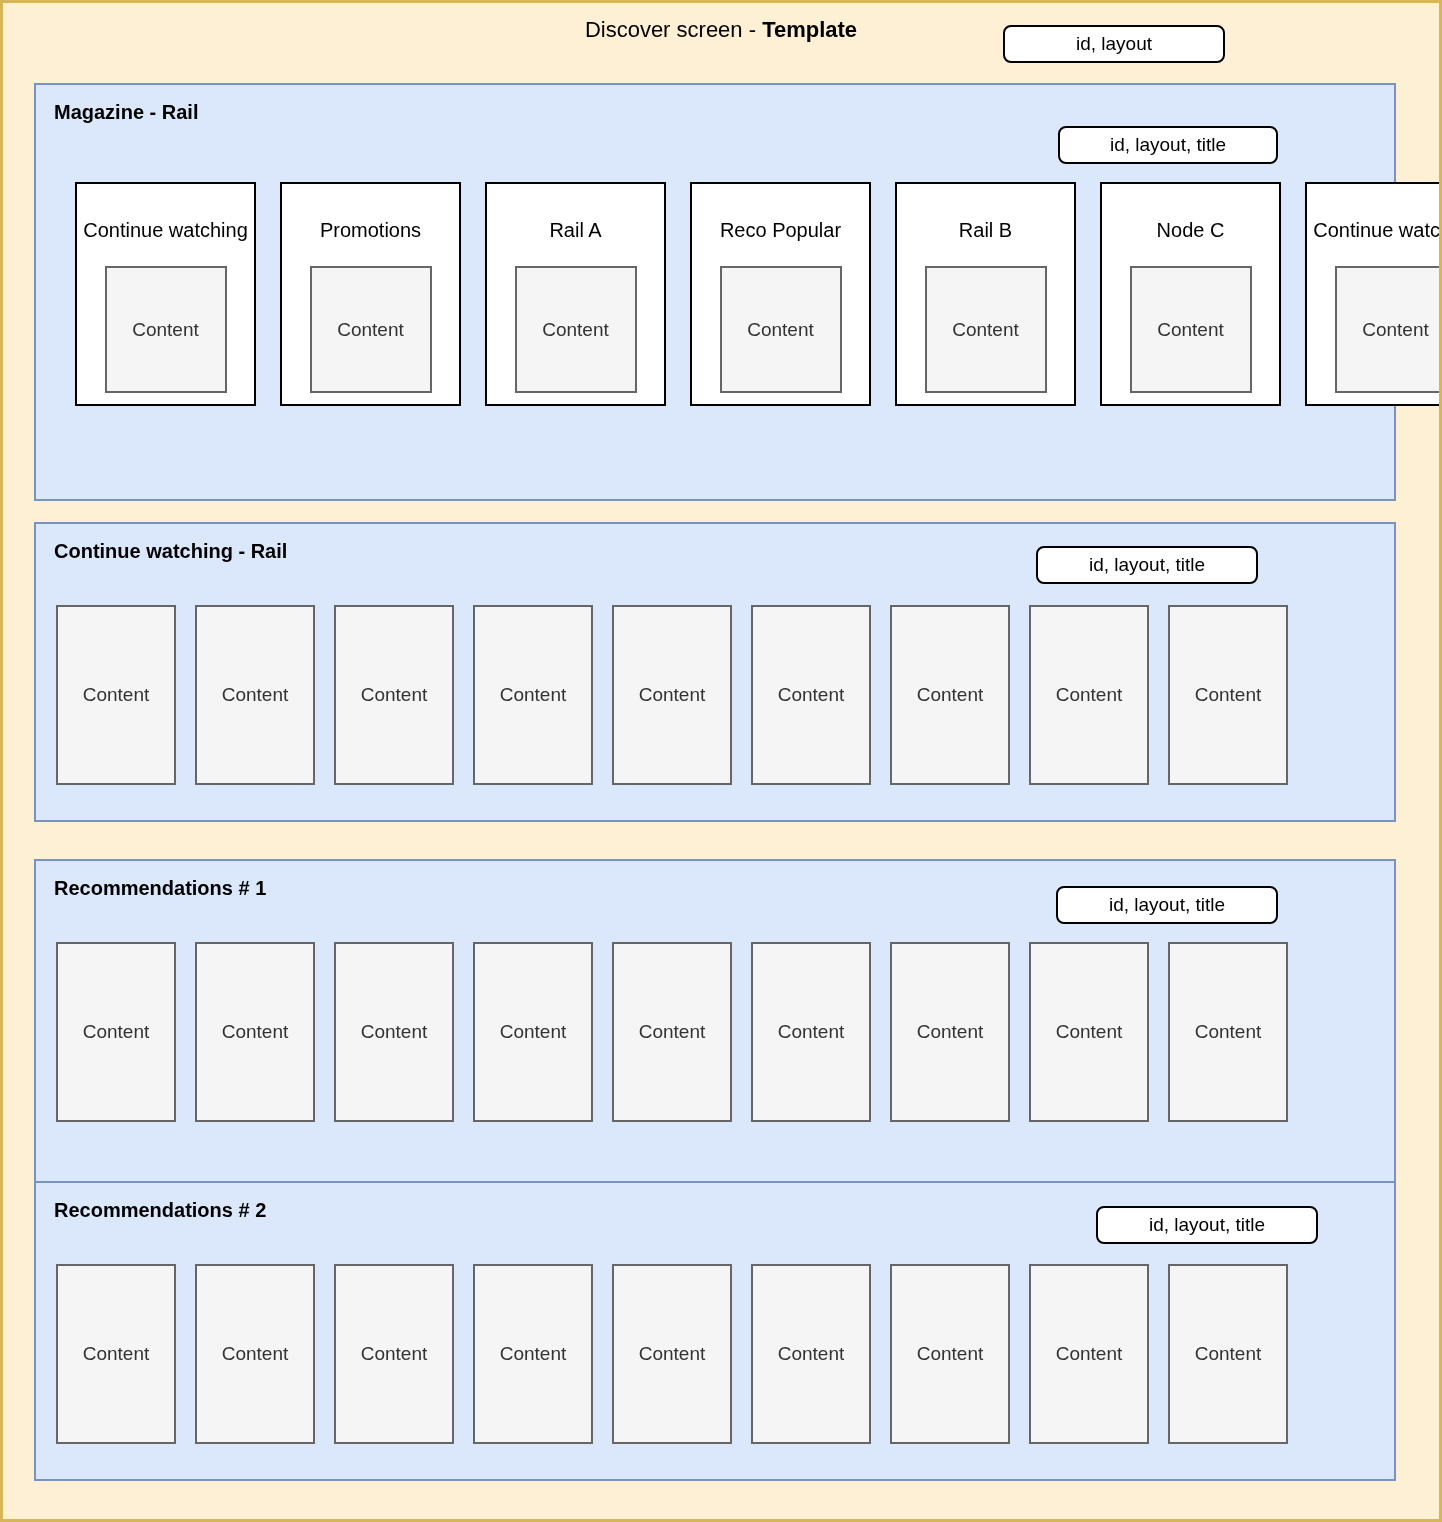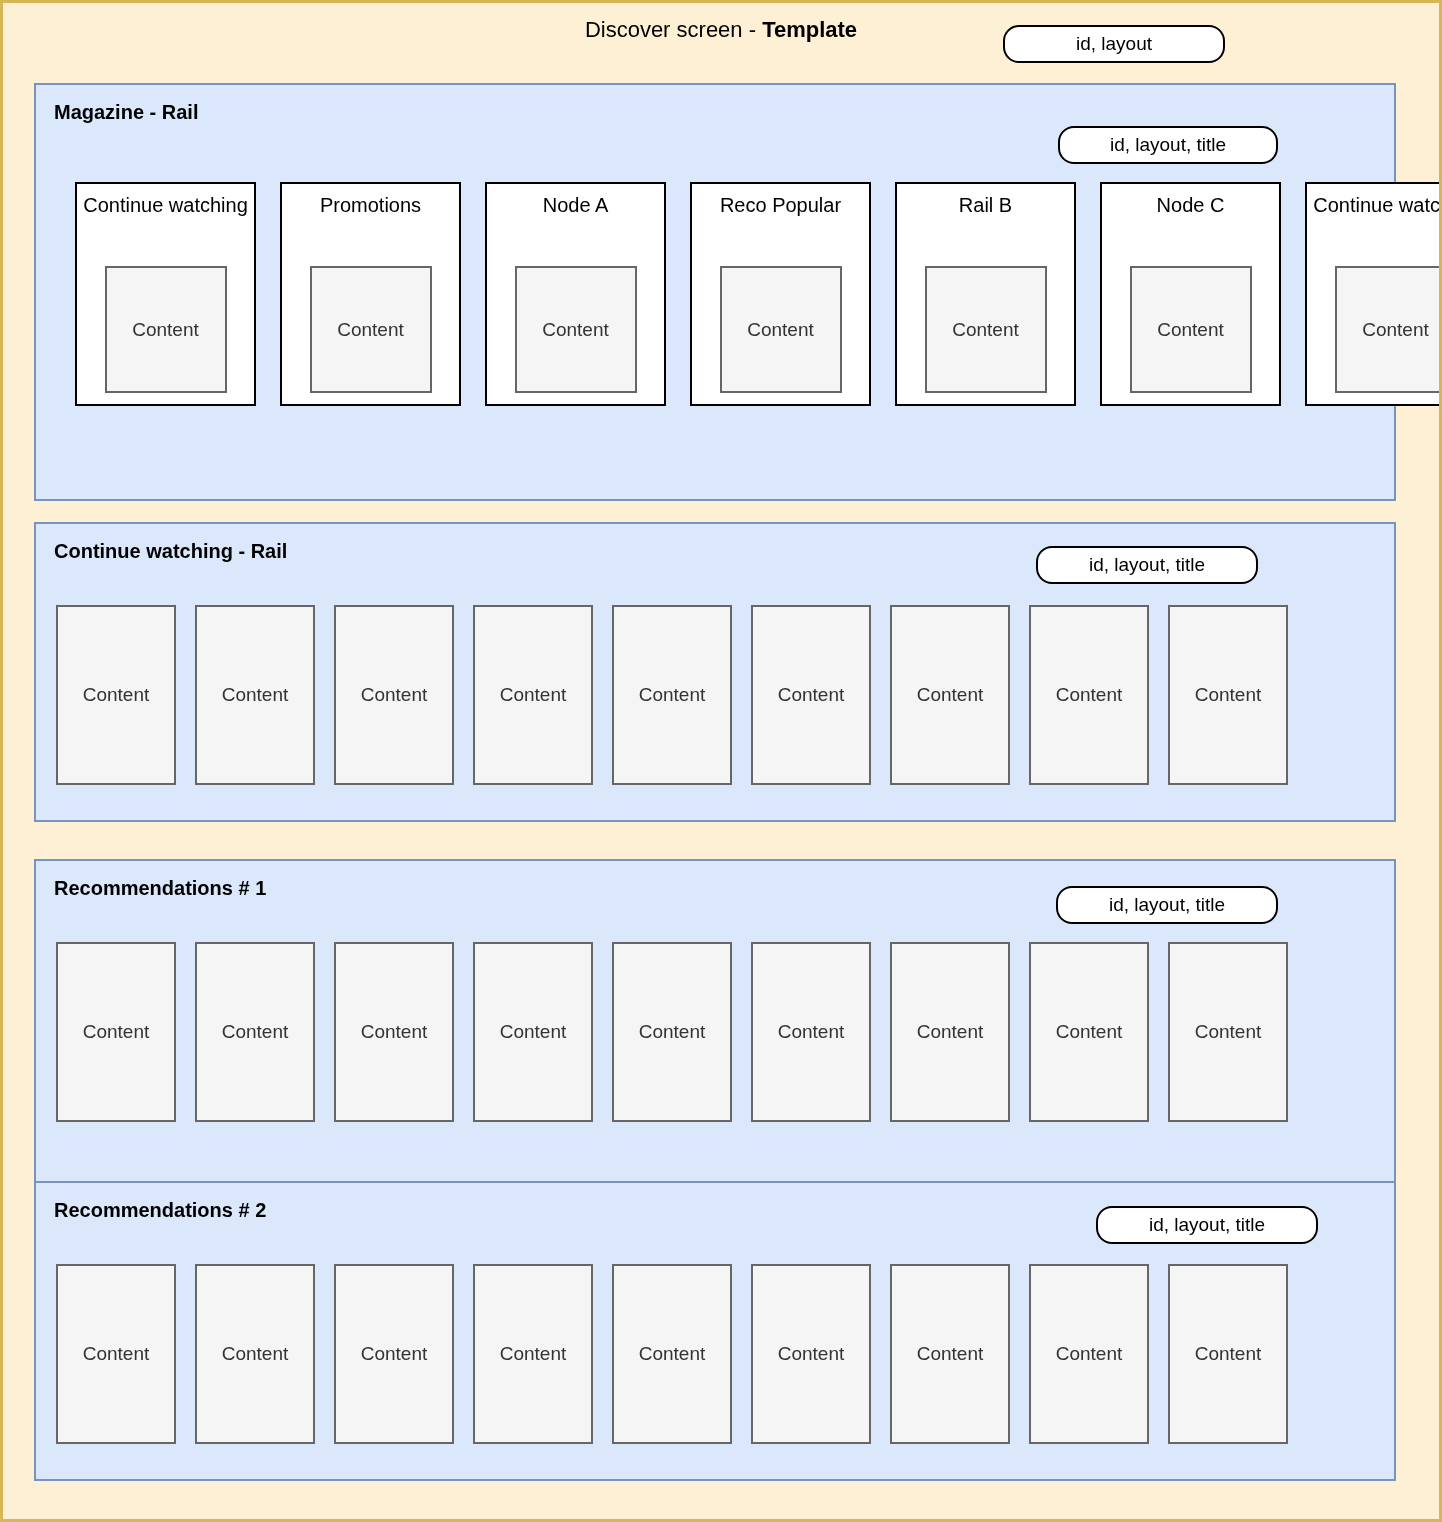--- a/index.html
+++ b/index.html
@@ -31,21 +31,21 @@
     color: #000;
     white-space: nowrap;
   }
   .page-title .light { font-weight: 400; }
   .page-title .bold  { font-weight: 700; }
 
   
   .badge {
     background: #ffffff;
     border: 2.5px solid #000000;
-    border-radius: 16px;
+    border-radius: 8px;
     color: #000;
     font-size: 19px;
     display: flex;
     align-items: center;
     justify-content: center;
     white-space: nowrap;
     position: absolute;
   }
   .badge-header { left: 1000px; top: 22px; width: 222px; height: 38px; }
 
@@ -92,21 +92,21 @@
     background: #ffffff;
     border: 2.5px solid #000000;
     margin-right: 24px;
     display: flex;
     flex-direction: column;
     align-items: center;
     position: relative;
   }
   .card:last-child { margin-right: 0; }
   .card-title {
-    margin-top: 8px;
+    margin-top: 33px;
     font-size: 20px;
     line-height: 27px;
     color: #000;
     text-align: center;
     width: 100%;
     padding: 0 6px;
   }
   .card-content {
     position: absolute;
     left: 50%;
@@ -162,21 +162,21 @@
   <div class="card-row">
     <div class="card two-line">
       <div class="card-title">Continue watching</div>
       <div class="card-content">Content</div>
     </div>
     <div class="card">
       <div class="card-title">Promotions</div>
       <div class="card-content">Content</div>
     </div>
     <div class="card">
-      <div class="card-title">Node A</div>
+      <div class="card-title">Rail A</div>
       <div class="card-content">Content</div>
     </div>
     <div class="card">
       <div class="card-title">Reco Popular</div>
       <div class="card-content">Content</div>
     </div>
     <div class="card">
       <div class="card-title">Rail B</div>
       <div class="card-content">Content</div>
     </div>

